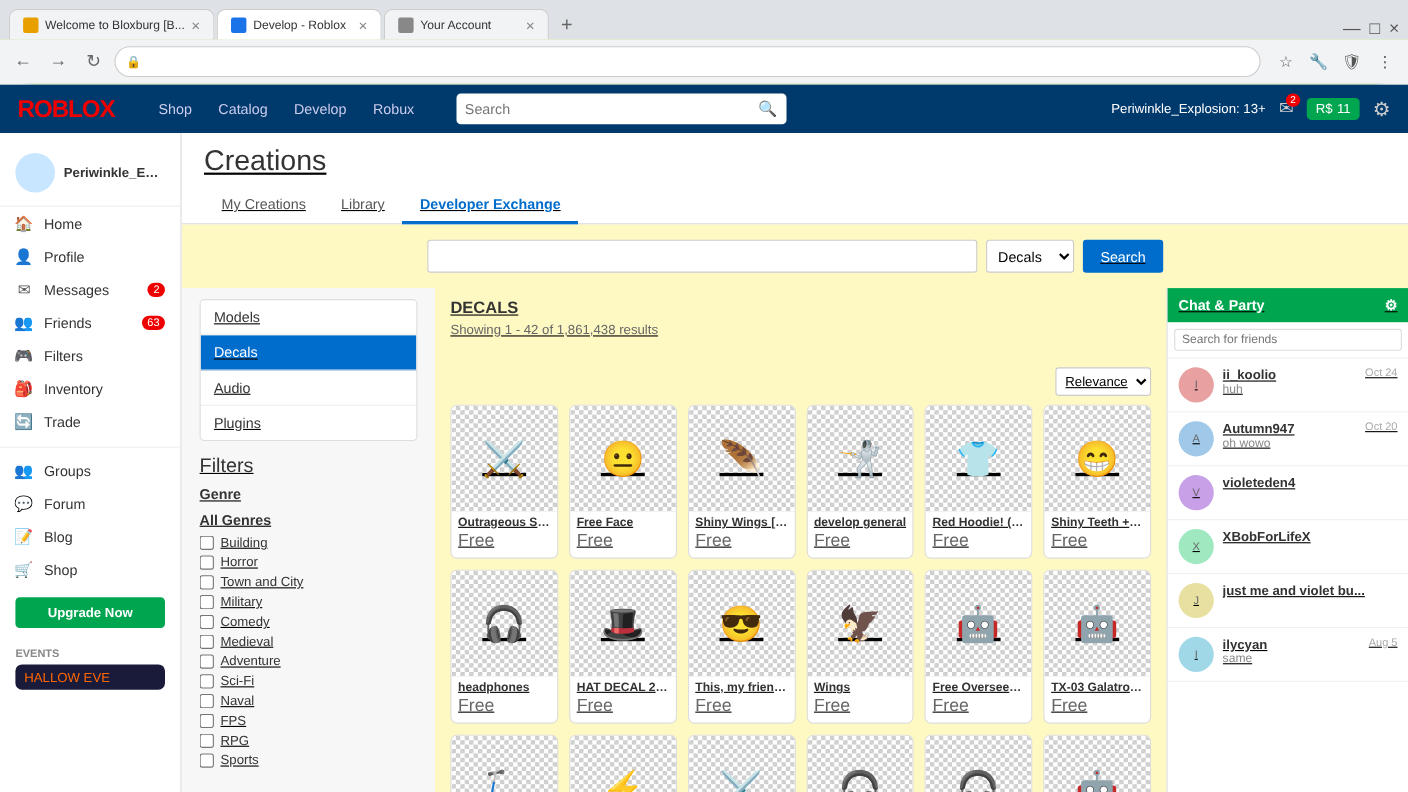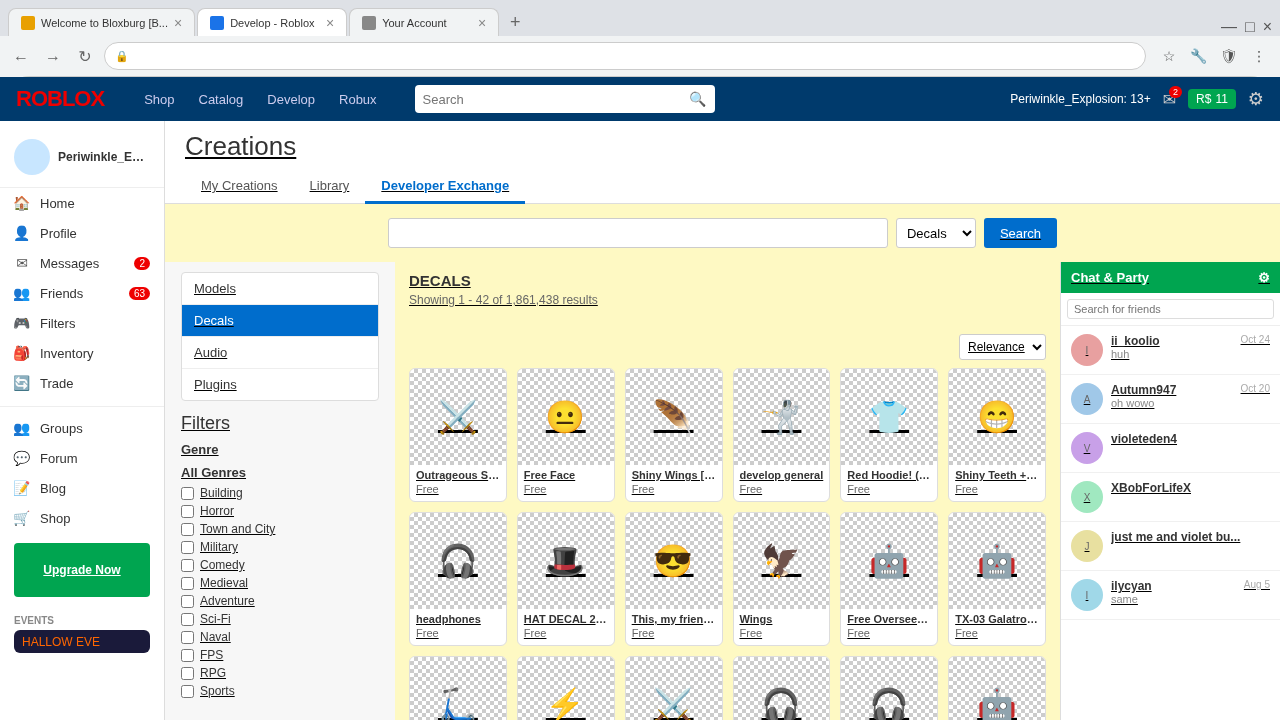--- a/index.html
+++ b/index.html
@@ -47,21 +47,21 @@
 
     
     .sidebar { width: 165px; background: #fff; border-right: 1px solid #ddd; padding: 10px 0; flex-shrink: 0; overflow-y: auto; }
     .sidebar-user { display: flex; align-items: center; gap: 8px; padding: 8px 14px 12px; border-bottom: 1px solid #eee; }
     .sidebar-avatar { width: 36px; height: 36px; background: #c8e6ff; border-radius: 50%; flex-shrink: 0; }
     .sidebar-username { font-size: 12px; color: #333; font-weight: bold; overflow: hidden; text-overflow: ellipsis; white-space: nowrap; }
     .sidebar-item { display: flex; align-items: center; gap: 10px; padding: 7px 14px; cursor: pointer; color: #333; font-size: 13px; }
     .sidebar-icon { width: 16px; height: 16px; flex-shrink: 0; display: flex; align-items: center; justify-content: center; color: #555; font-size: 14px; }
     .sidebar-badge { margin-left: auto; background: #e00; color: #fff; border-radius: 8px; font-size: 10px; padding: 1px 5px; }
     .sidebar-section { margin-top: 8px; border-top: 1px solid #eee; padding-top: 6px; }
-    .upgrade-btn { margin: 10px 14px; background: #00a550; color: #fff; border: none; border-radius: 4px; padding: 20px 0; width: calc(100% - 28px); cursor: pointer; font-size: 12px; font-weight: bold; text-decoration: underline; }
+    .upgrade-btn { margin: 10px 14px; background: #00a550; color: #fff; border: none; border-radius: 4px; padding: 7px 0; width: calc(100% - 28px); cursor: pointer; font-size: 12px; font-weight: bold; }
     .events-section { padding: 8px 14px; }
     .events-label { font-size: 10px; color: #888; font-weight: bold; text-transform: uppercase; }
     .event-banner { background: #1a1a3a; border-radius: 6px; padding: 4px 8px; margin-top: 4px; }
     .event-text { color: #ff6600; font-size: 12px; font-weight: normal; }
 
     
     .content-area { flex: 1; overflow-y: auto; background: #fef9c3; text-decoration: underline; }
 
     
     .page-header { background: #fff; border-bottom: 1px solid #ddd; padding: 10px 20px 0; }
@@ -103,21 +103,21 @@
                          linear-gradient(-45deg, #ccc 25%, transparent 25%), 
                          linear-gradient(45deg, transparent 75%, #ccc 75%), 
                          linear-gradient(-45deg, transparent 75%, #ccc 75%);
       background-size: 8px 8px;
       background-position: 0 0, 0 4px, 4px -4px, -4px 0px;
       background-color: #fff;
       width: 100%; height: 100%; position: absolute; top: 0; left: 0;
     }
     .item-img-placeholder { width: 70%; height: 70%; z-index: 1; display: flex; align-items: center; justify-content: center; }
     .item-name { padding: 4px 6px 2px; font-size: 11px; color: #333; font-weight: bold; overflow: hidden; text-overflow: ellipsis; white-space: nowrap; }
-    .item-price { padding: 0 6px 6px; font-size: 11px; color: #666; }
+    .item-price { padding: 0 6px 6px; font-size: 16px; color: #666; }
 
     
     .sort-row { display: flex; justify-content: flex-end; align-items: center; gap: 8px; margin-bottom: 8px; }
     .sort-select { height: 26px; border: 1px solid #ccc; border-radius: 3px; font-size: 12px; background: #fff; padding: 0 4px; }
 
     
     .chat-panel { width: 220px; flex-shrink: 0; background: #fff; border-left: 1px solid #ddd; display: flex; flex-direction: column; }
     .chat-header { background: #00a550; color: #fff; padding: 8px 10px; font-size: 13px; font-weight: bold; display: flex; align-items: center; justify-content: space-between; }
     .chat-search { padding: 6px; border-bottom: 1px solid #eee; }
     .chat-search input { width: 100%; border: 1px solid #ddd; border-radius: 3px; padding: 3px 6px; font-size: 11px; }

